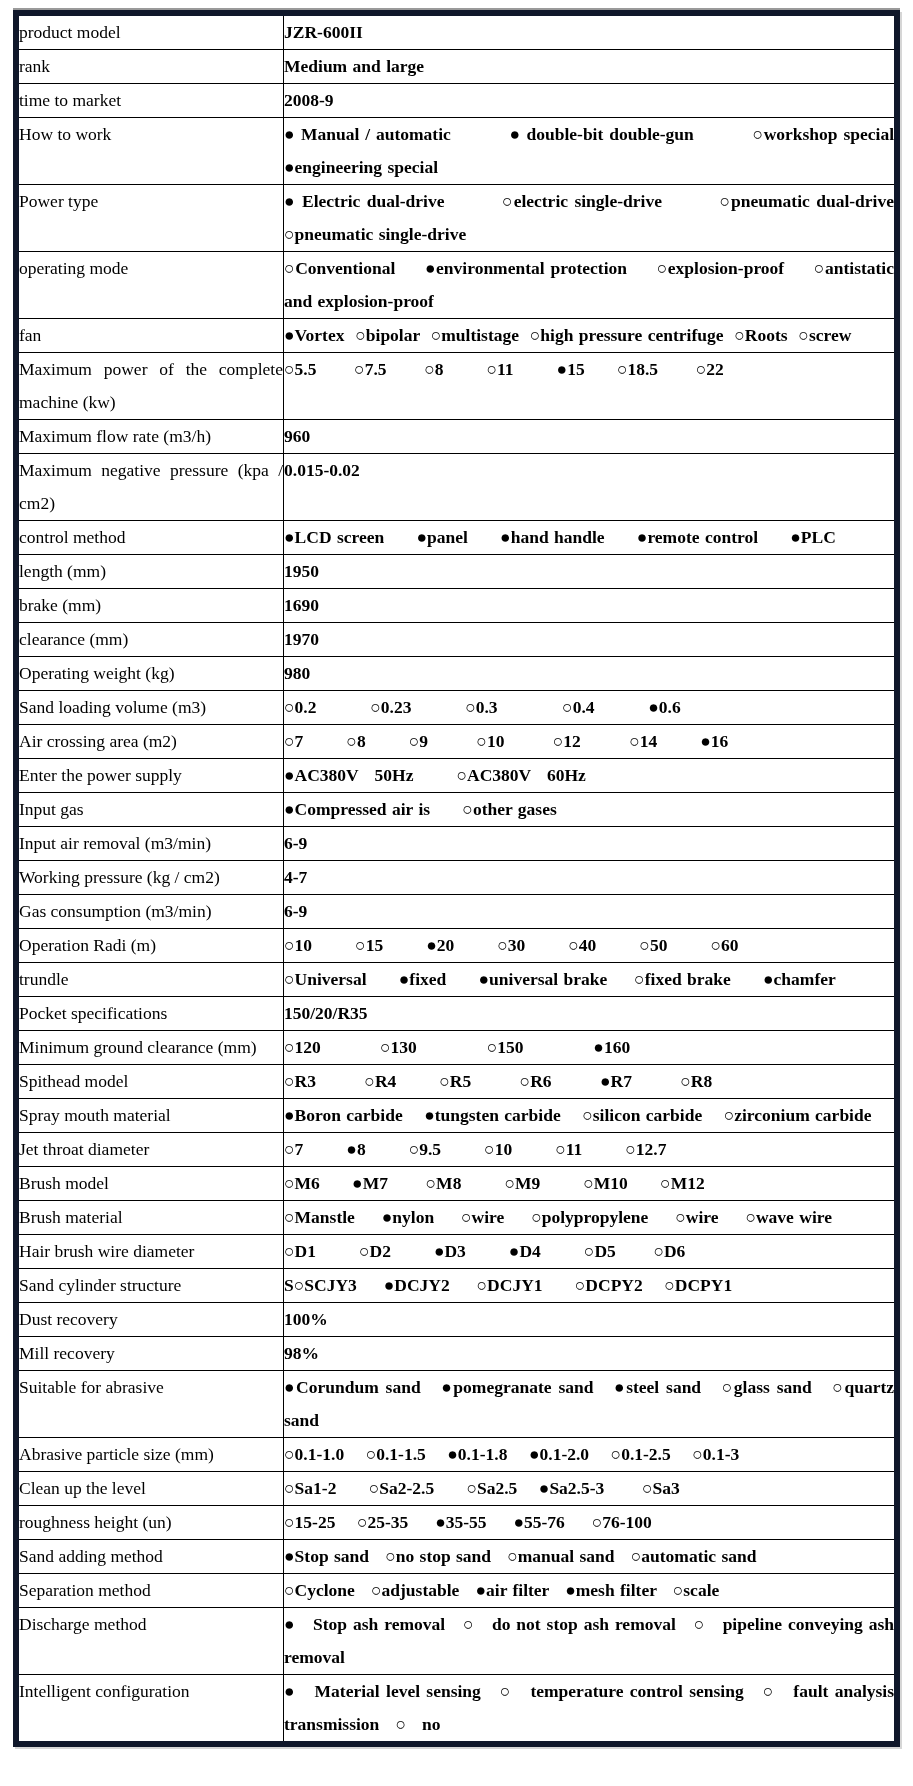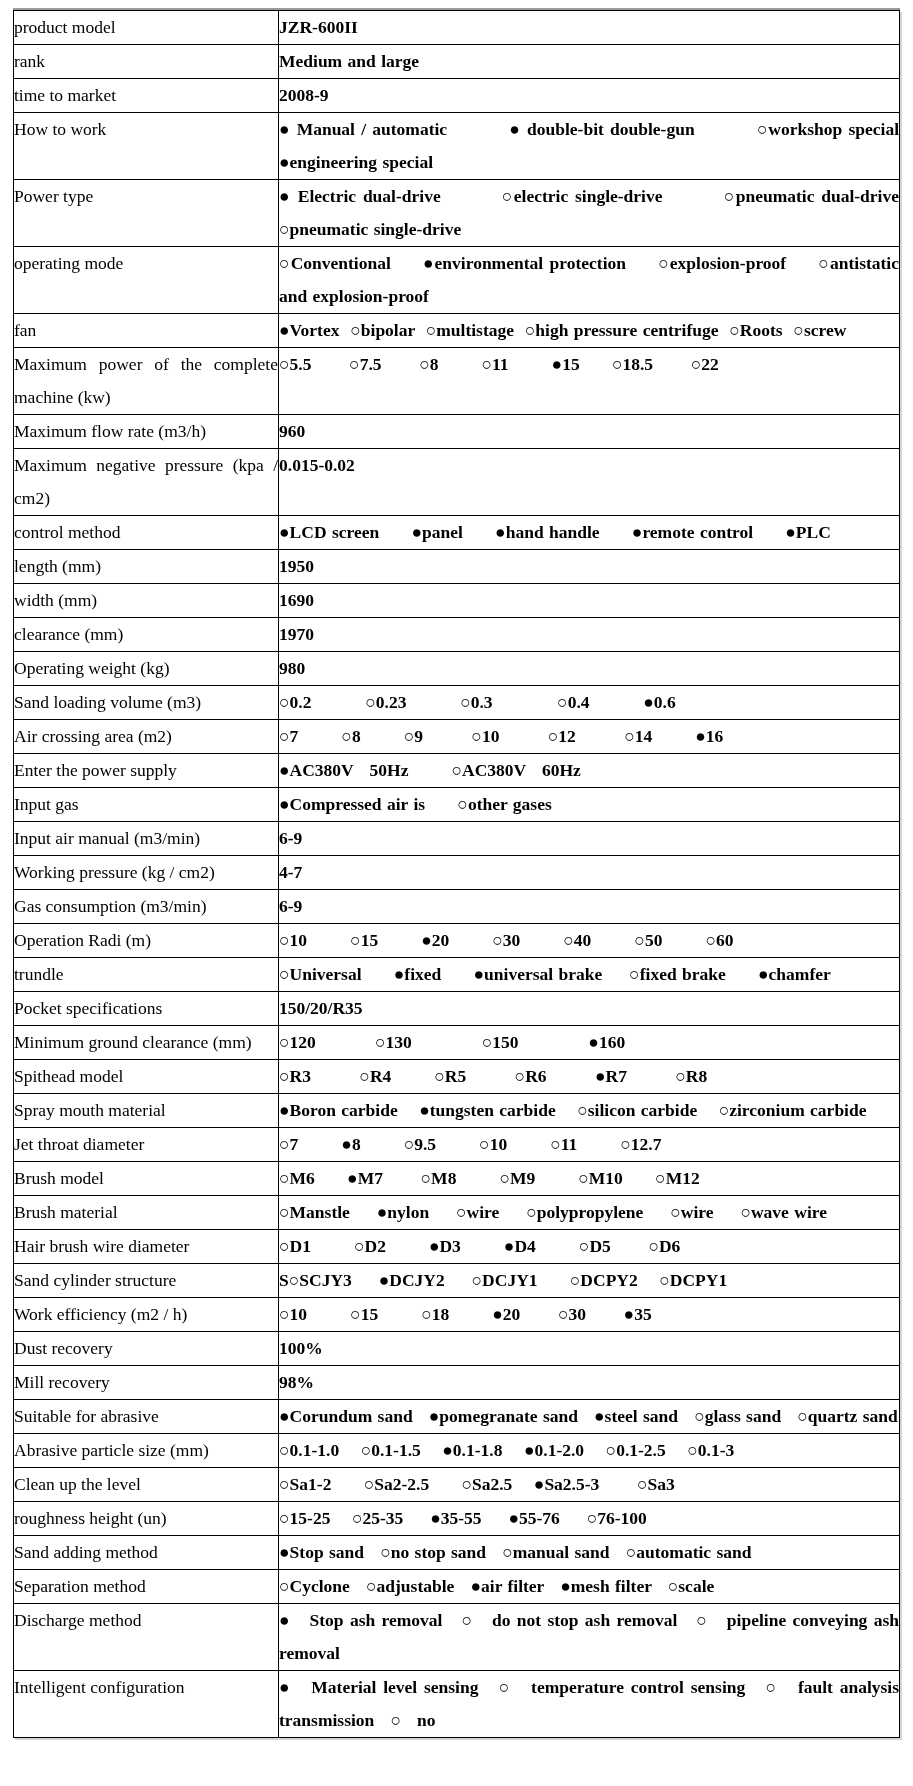--- a/index.html
+++ b/index.html
@@ -14,21 +14,21 @@
   }
   .sheet {
     position: absolute;
     left: 13px;
     top: 10px;
   }
   table.spec {
     border-collapse: collapse;
     width: 887px;
     table-layout: fixed;
-    border: 1px solid #0f172a;
+    border: 6px solid #0f172a;
     box-shadow: 0 -2px 0 #9a9a9a, 2px 2px 0 #d6d6d6;
   }
   table.spec td {
     border: 1px solid #000;
     vertical-align: top;
     font-size: 17.5px;
     line-height: 33px;
     padding: 0;
   }
   table.spec tr { height: 33px; }
@@ -93,21 +93,21 @@
         </tr>
         <tr>
           <td class="label-cell">control method</td>
           <td class="value-cell">●LCD screen      ●panel      ●hand handle      ●remote control      ●PLC</td>
         </tr>
         <tr>
           <td class="label-cell">length (mm)</td>
           <td class="value-cell">1950</td>
         </tr>
         <tr>
-          <td class="label-cell">width (mm)</td>
+          <td class="label-cell">brake (mm)</td>
           <td class="value-cell">1690</td>
         </tr>
         <tr>
           <td class="label-cell">clearance (mm)</td>
           <td class="value-cell">1970</td>
         </tr>
         <tr>
           <td class="label-cell">Operating weight (kg)</td>
           <td class="value-cell">980</td>
         </tr>
@@ -121,21 +121,21 @@
         </tr>
         <tr>
           <td class="label-cell">Enter the power supply</td>
           <td class="value-cell">●AC380V   50Hz        ○AC380V   60Hz</td>
         </tr>
         <tr>
           <td class="label-cell">Input gas</td>
           <td class="value-cell">●Compressed air is      ○other gases</td>
         </tr>
         <tr>
-          <td class="label-cell">Input air manual (m3/min)</td>
+          <td class="label-cell">Input air removal (m3/min)</td>
           <td class="value-cell">6-9</td>
         </tr>
         <tr>
           <td class="label-cell">Working pressure (kg / cm2)</td>
           <td class="value-cell">4-7</td>
         </tr>
         <tr>
           <td class="label-cell">Gas consumption (m3/min)</td>
           <td class="value-cell">6-9</td>
         </tr>
@@ -175,24 +175,20 @@
           <td class="label-cell">Brush material</td>
           <td class="value-cell">○Manstle     ●nylon     ○wire     ○polypropylene     ○wire     ○wave wire</td>
         </tr>
         <tr>
           <td class="label-cell">Hair brush wire diameter</td>
           <td class="value-cell">○D1        ○D2        ●D3        ●D4        ○D5       ○D6</td>
         </tr>
         <tr>
           <td class="label-cell">Sand cylinder structure</td>
           <td class="value-cell">S○SCJY3     ●DCJY2     ○DCJY1      ○DCPY2    ○DCPY1</td>
-        </tr>
-        <tr>
-          <td class="label-cell">Work efficiency (m2 / h)</td>
-          <td class="value-cell">○10        ○15        ○18        ●20       ○30       ●35</td>
         </tr>
         <tr>
           <td class="label-cell">Dust recovery</td>
           <td class="value-cell">100%</td>
         </tr>
         <tr>
           <td class="label-cell">Mill recovery</td>
           <td class="value-cell">98%</td>
         </tr>
         <tr>

